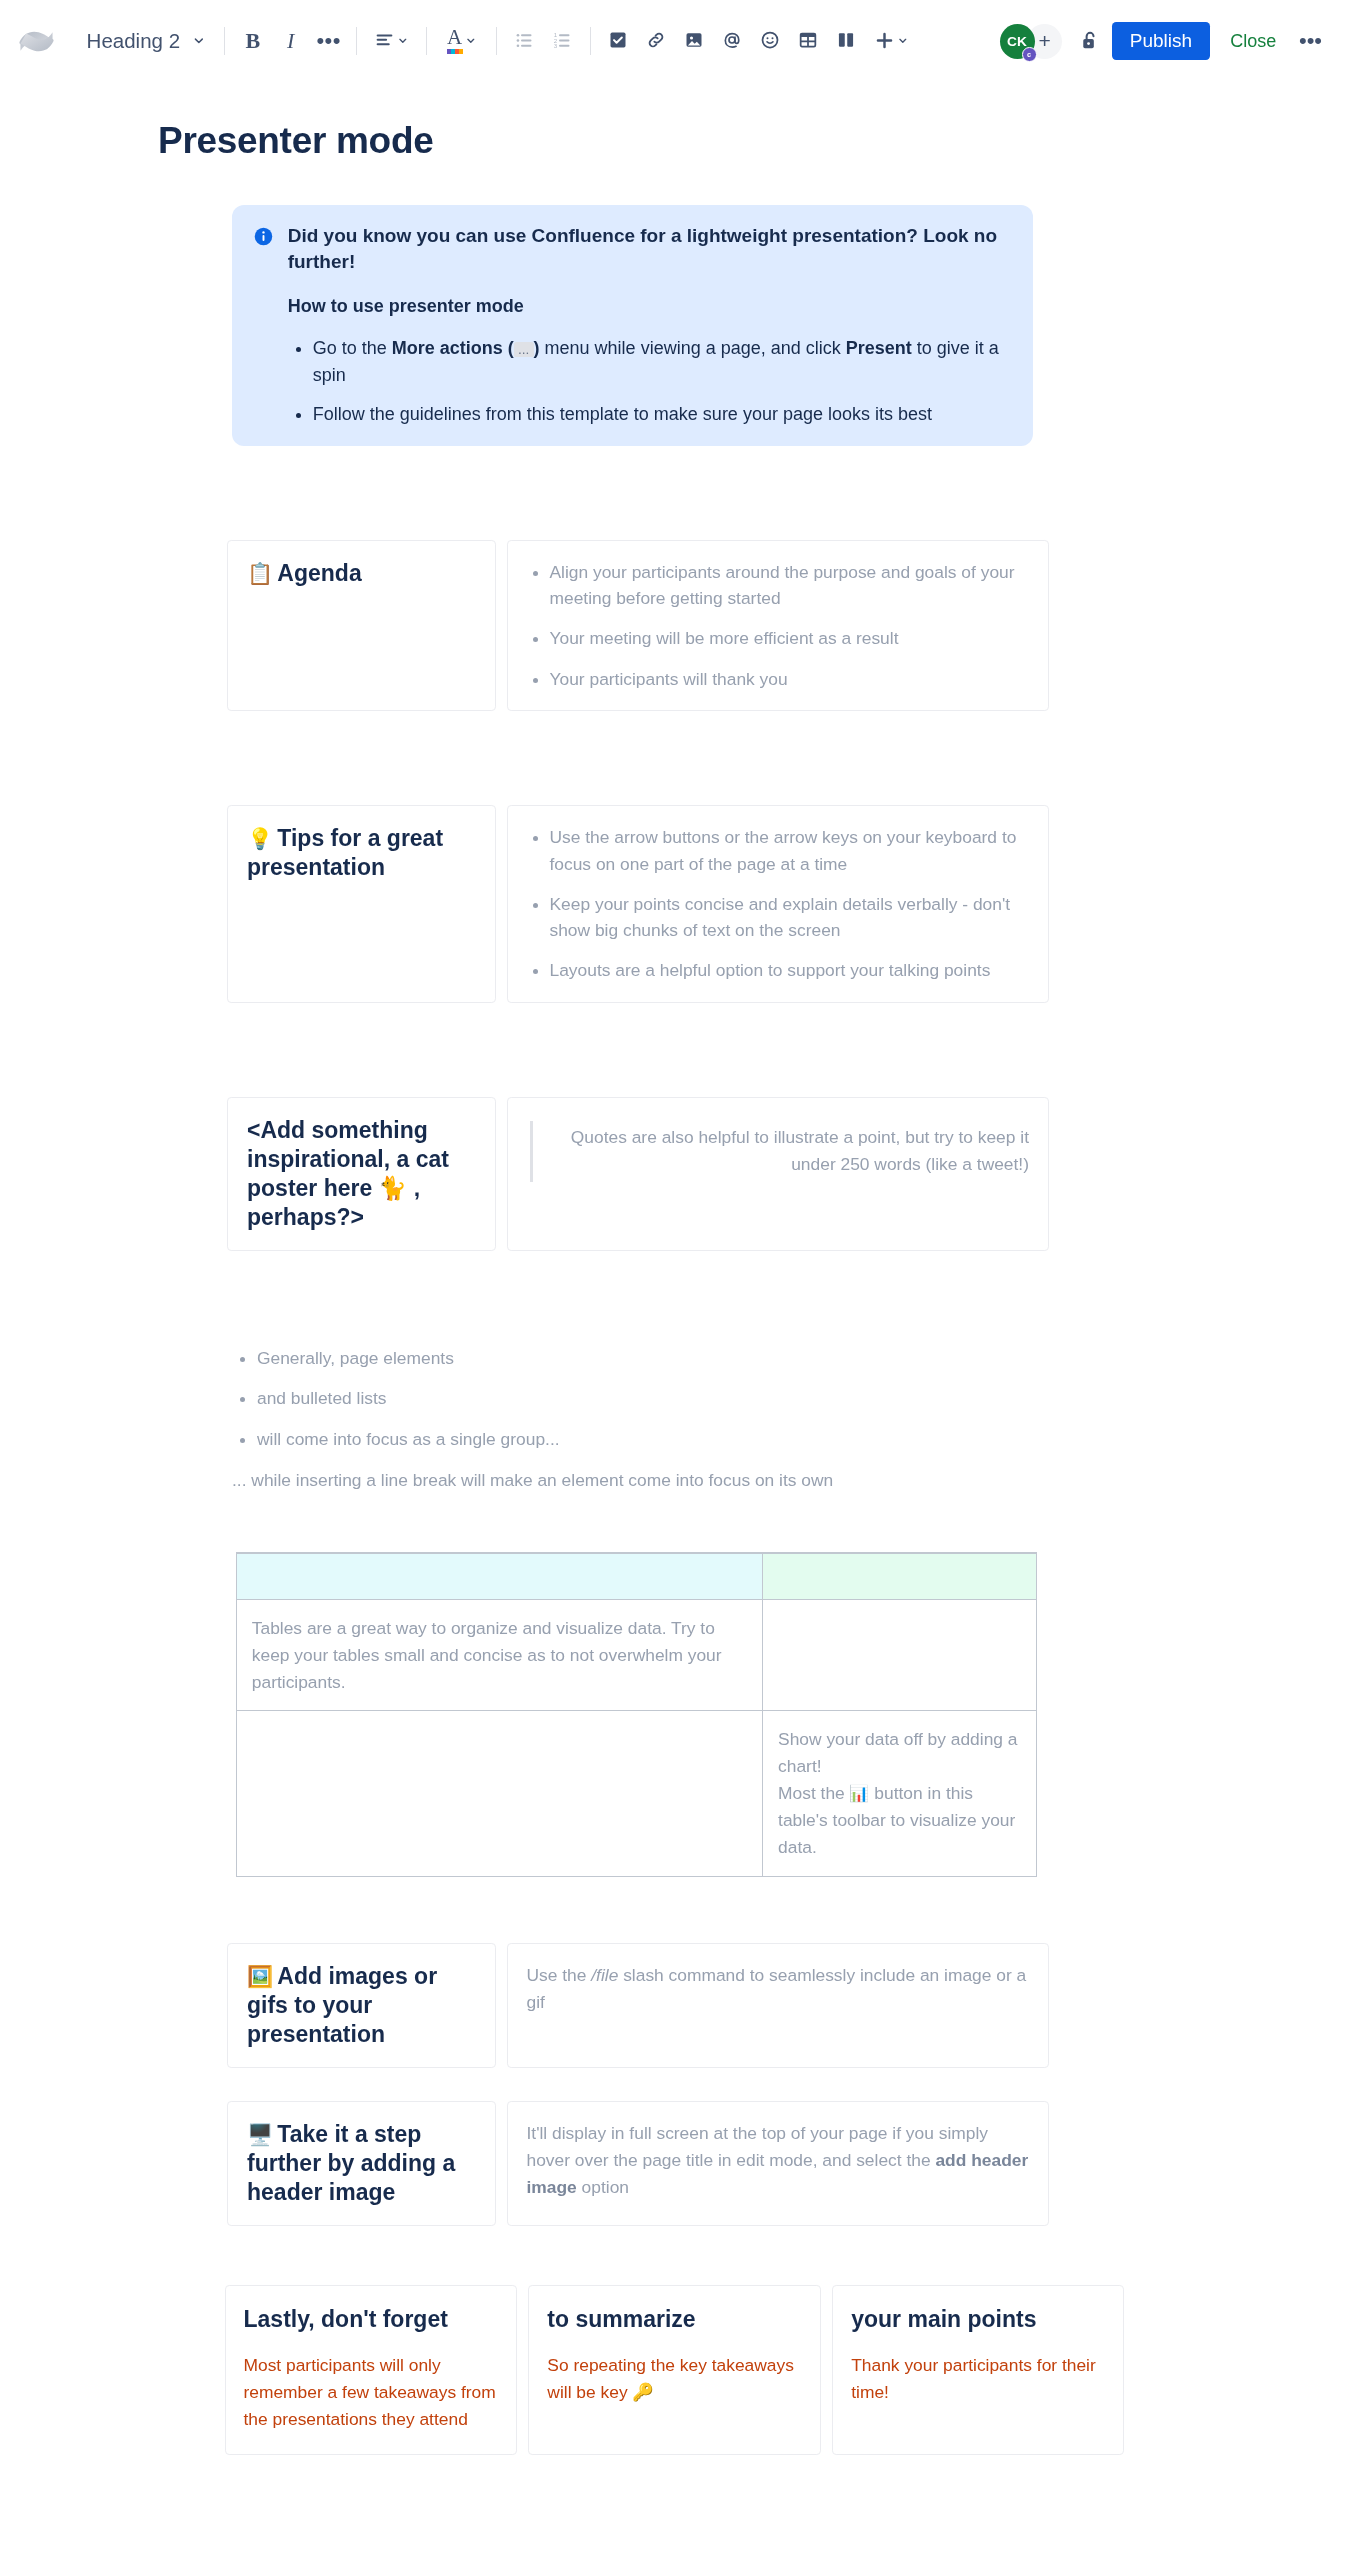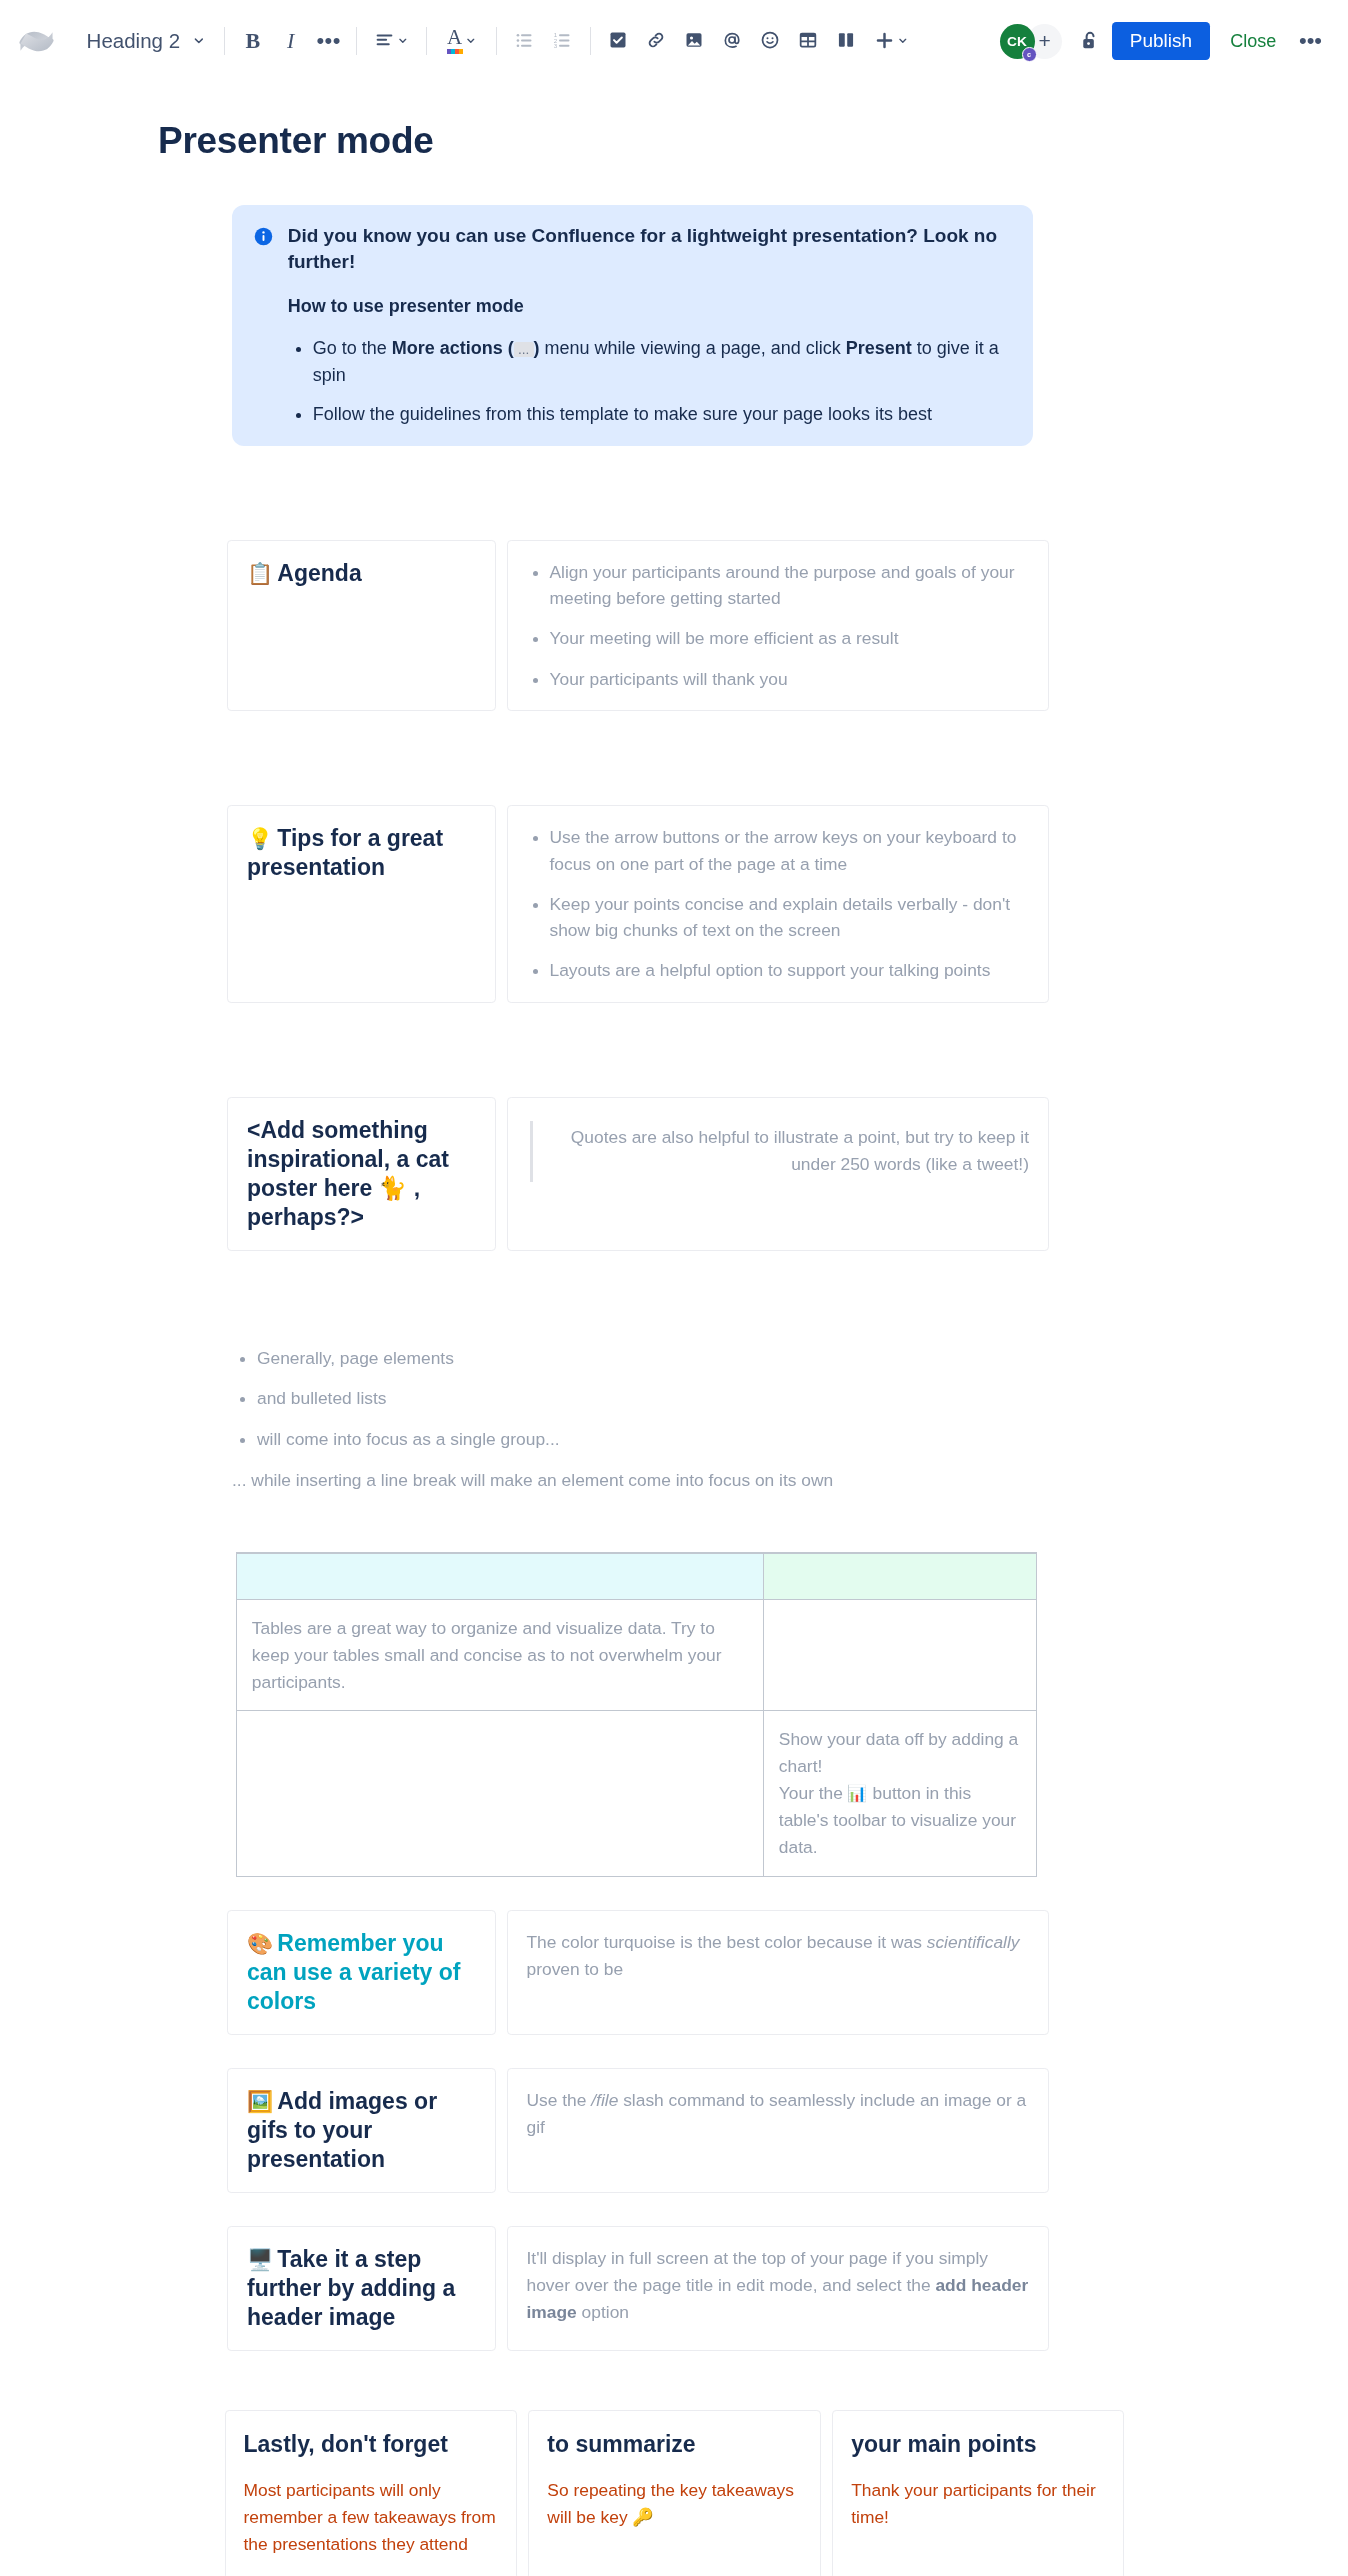--- a/index.html
+++ b/index.html
@@ -534,39 +534,29 @@
           <td class="hdr-green"></td>
         </tr>
         <tr>
           <td>Tables are a great way to organize and visualize data. Try to keep your tables small and concise as to not overwhelm your participants.</td>
           <td></td>
         </tr>
         <tr>
           <td class="tall"></td>
           <td class="tall">
             <span>Show your data off by adding a chart!</span><br>
-            <span>Your the </span><span class="chart-emoji">📊</span><span> button in this table's toolbar to visualize your data.</span>
+            <span>Most the </span><span class="chart-emoji">📊</span><span> button in this table's toolbar to visualize your data.</span>
           </td>
         </tr>
       </tbody>
         </table>
     </div>
 
     <div class="sec-space-sm"></div>
 
-    <div class="layout-2">
-      <div class="lay-col left">
-        <h2 class="lay-head teal">
-          <span class="emo">🎨</span><span>Remember you can use a variety of colors</span>
-        </h2>
-      </div>
-      <div class="lay-col right">
-        <p class="body"><span>The color turquoise is the best color because it was </span><i>scientifically</i><span> proven to be</span></p>
-      </div>
-    </div>
 
     <div class="sec-space-sm"></div>
 
     <div class="layout-2">
       <div class="lay-col left">
         <h2 class="lay-head">
           <span class="emo">🖼️</span><span>Add images or gifs to your presentation</span>
         </h2>
       </div>
       <div class="lay-col right">

